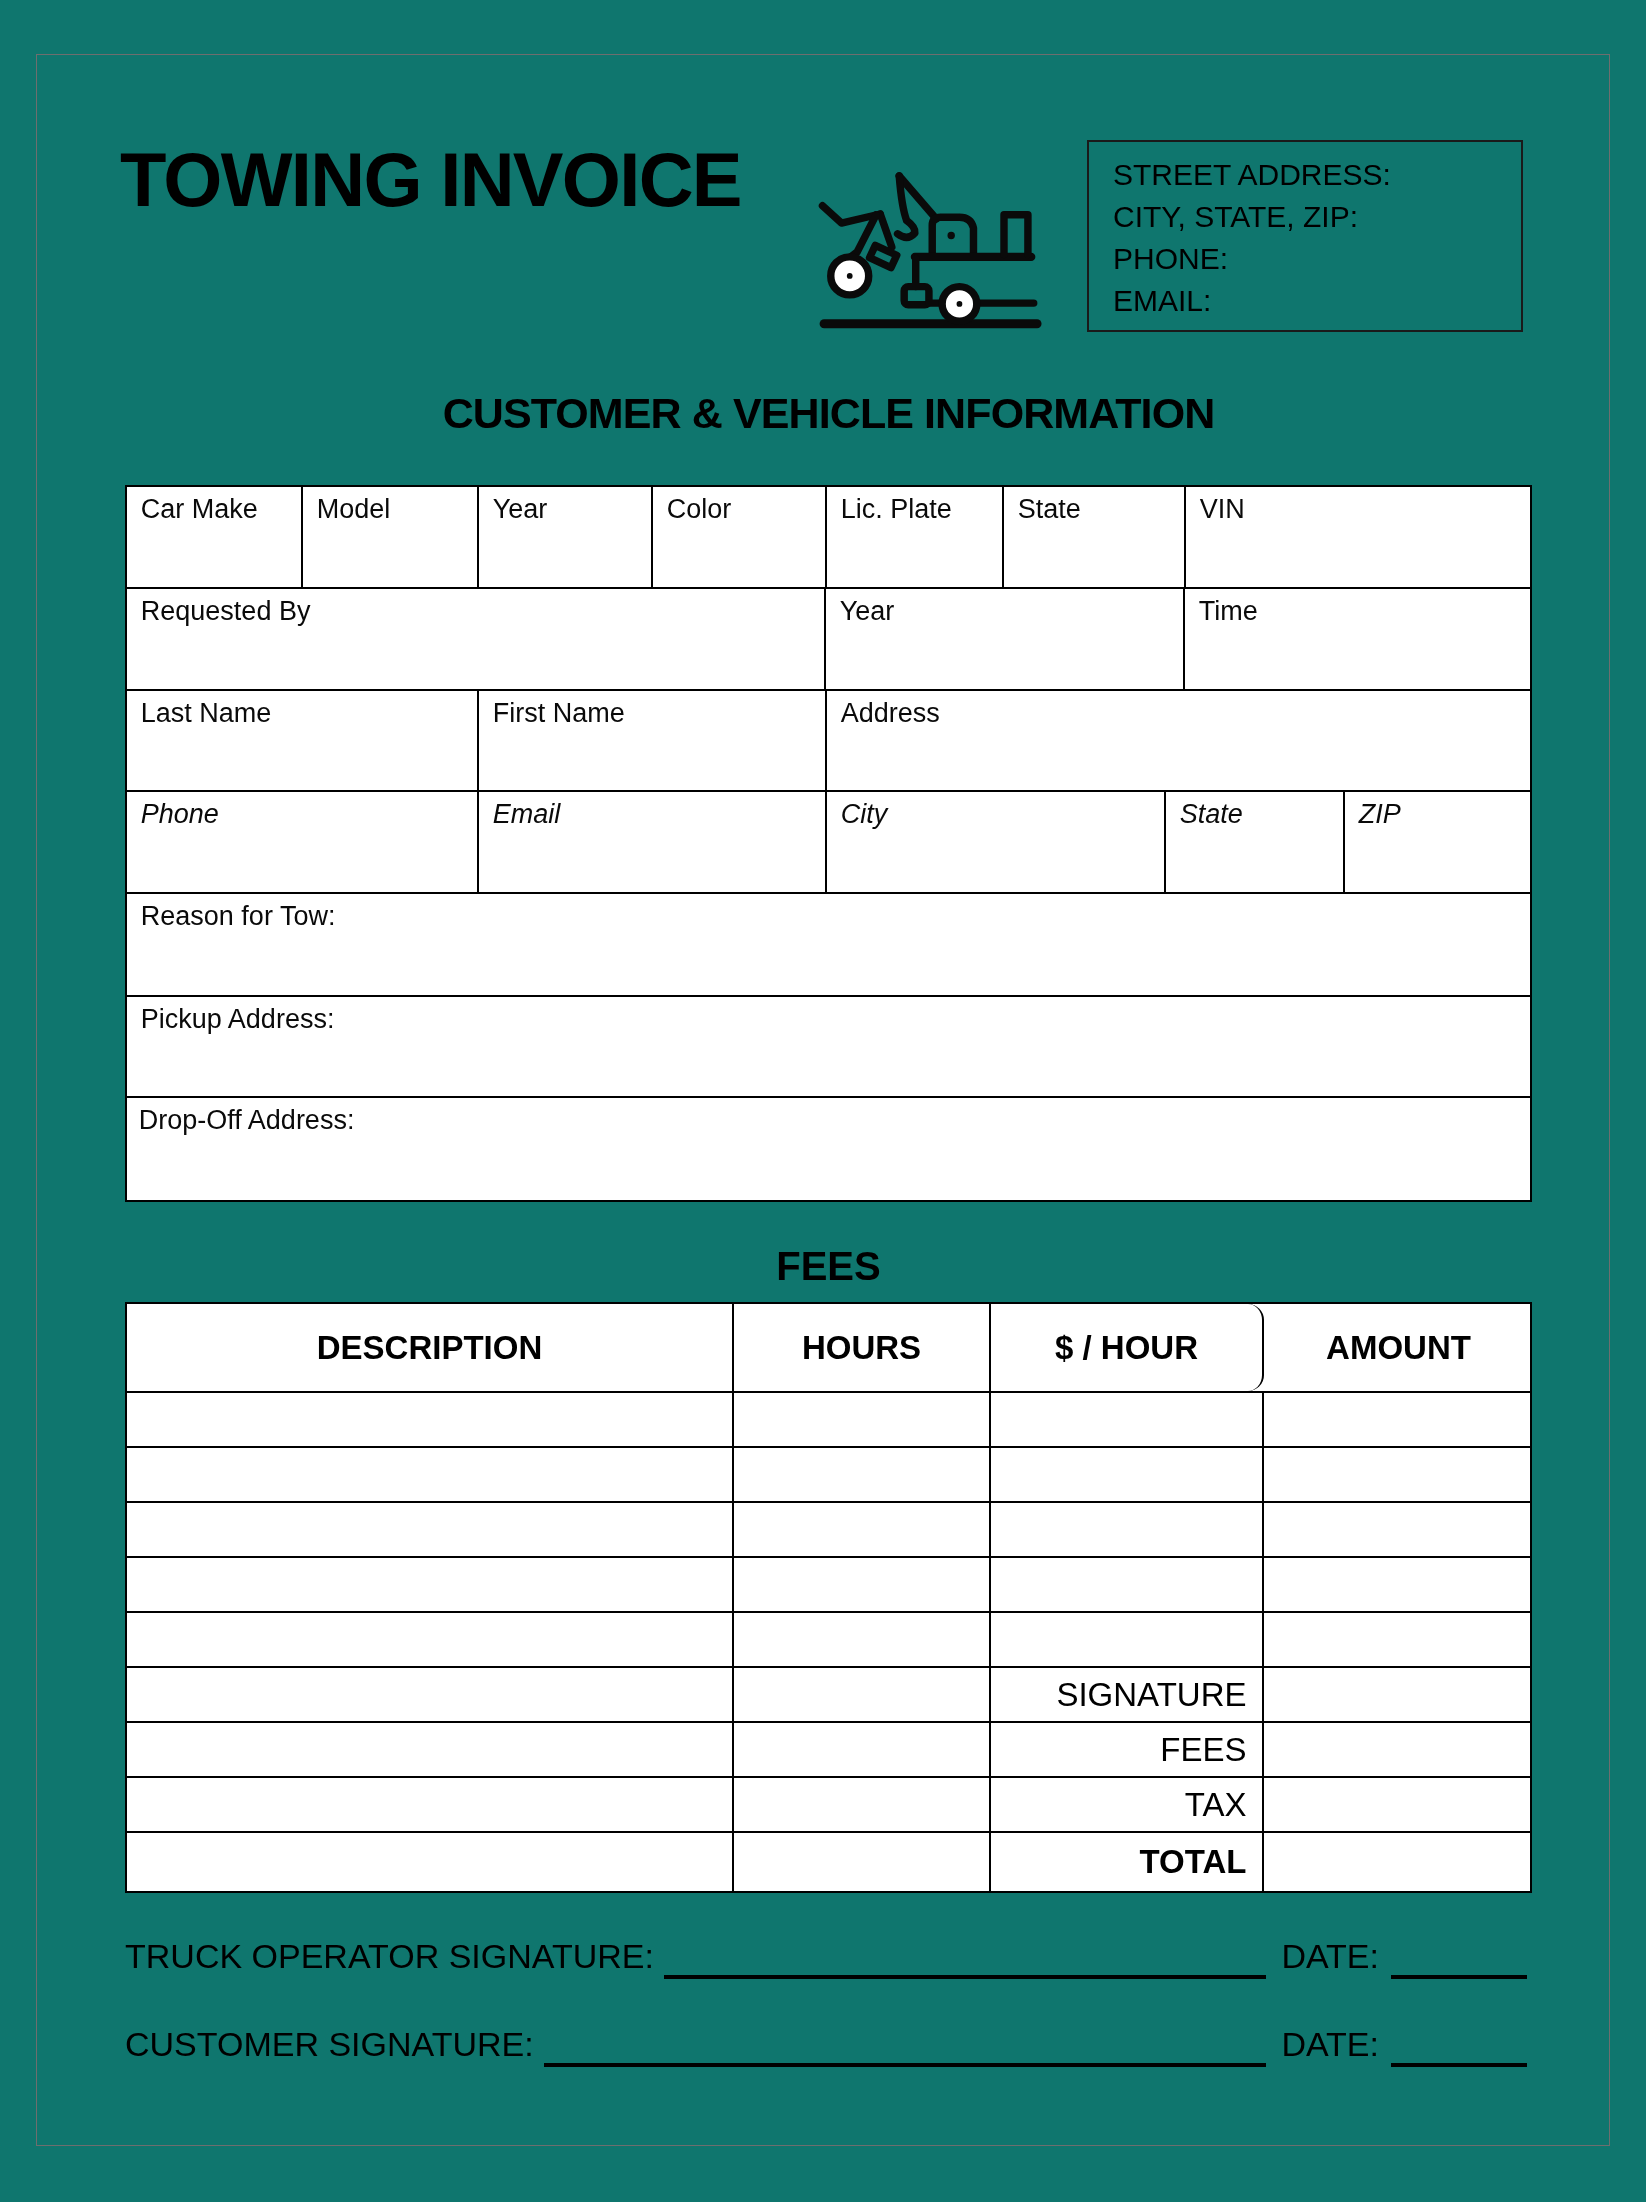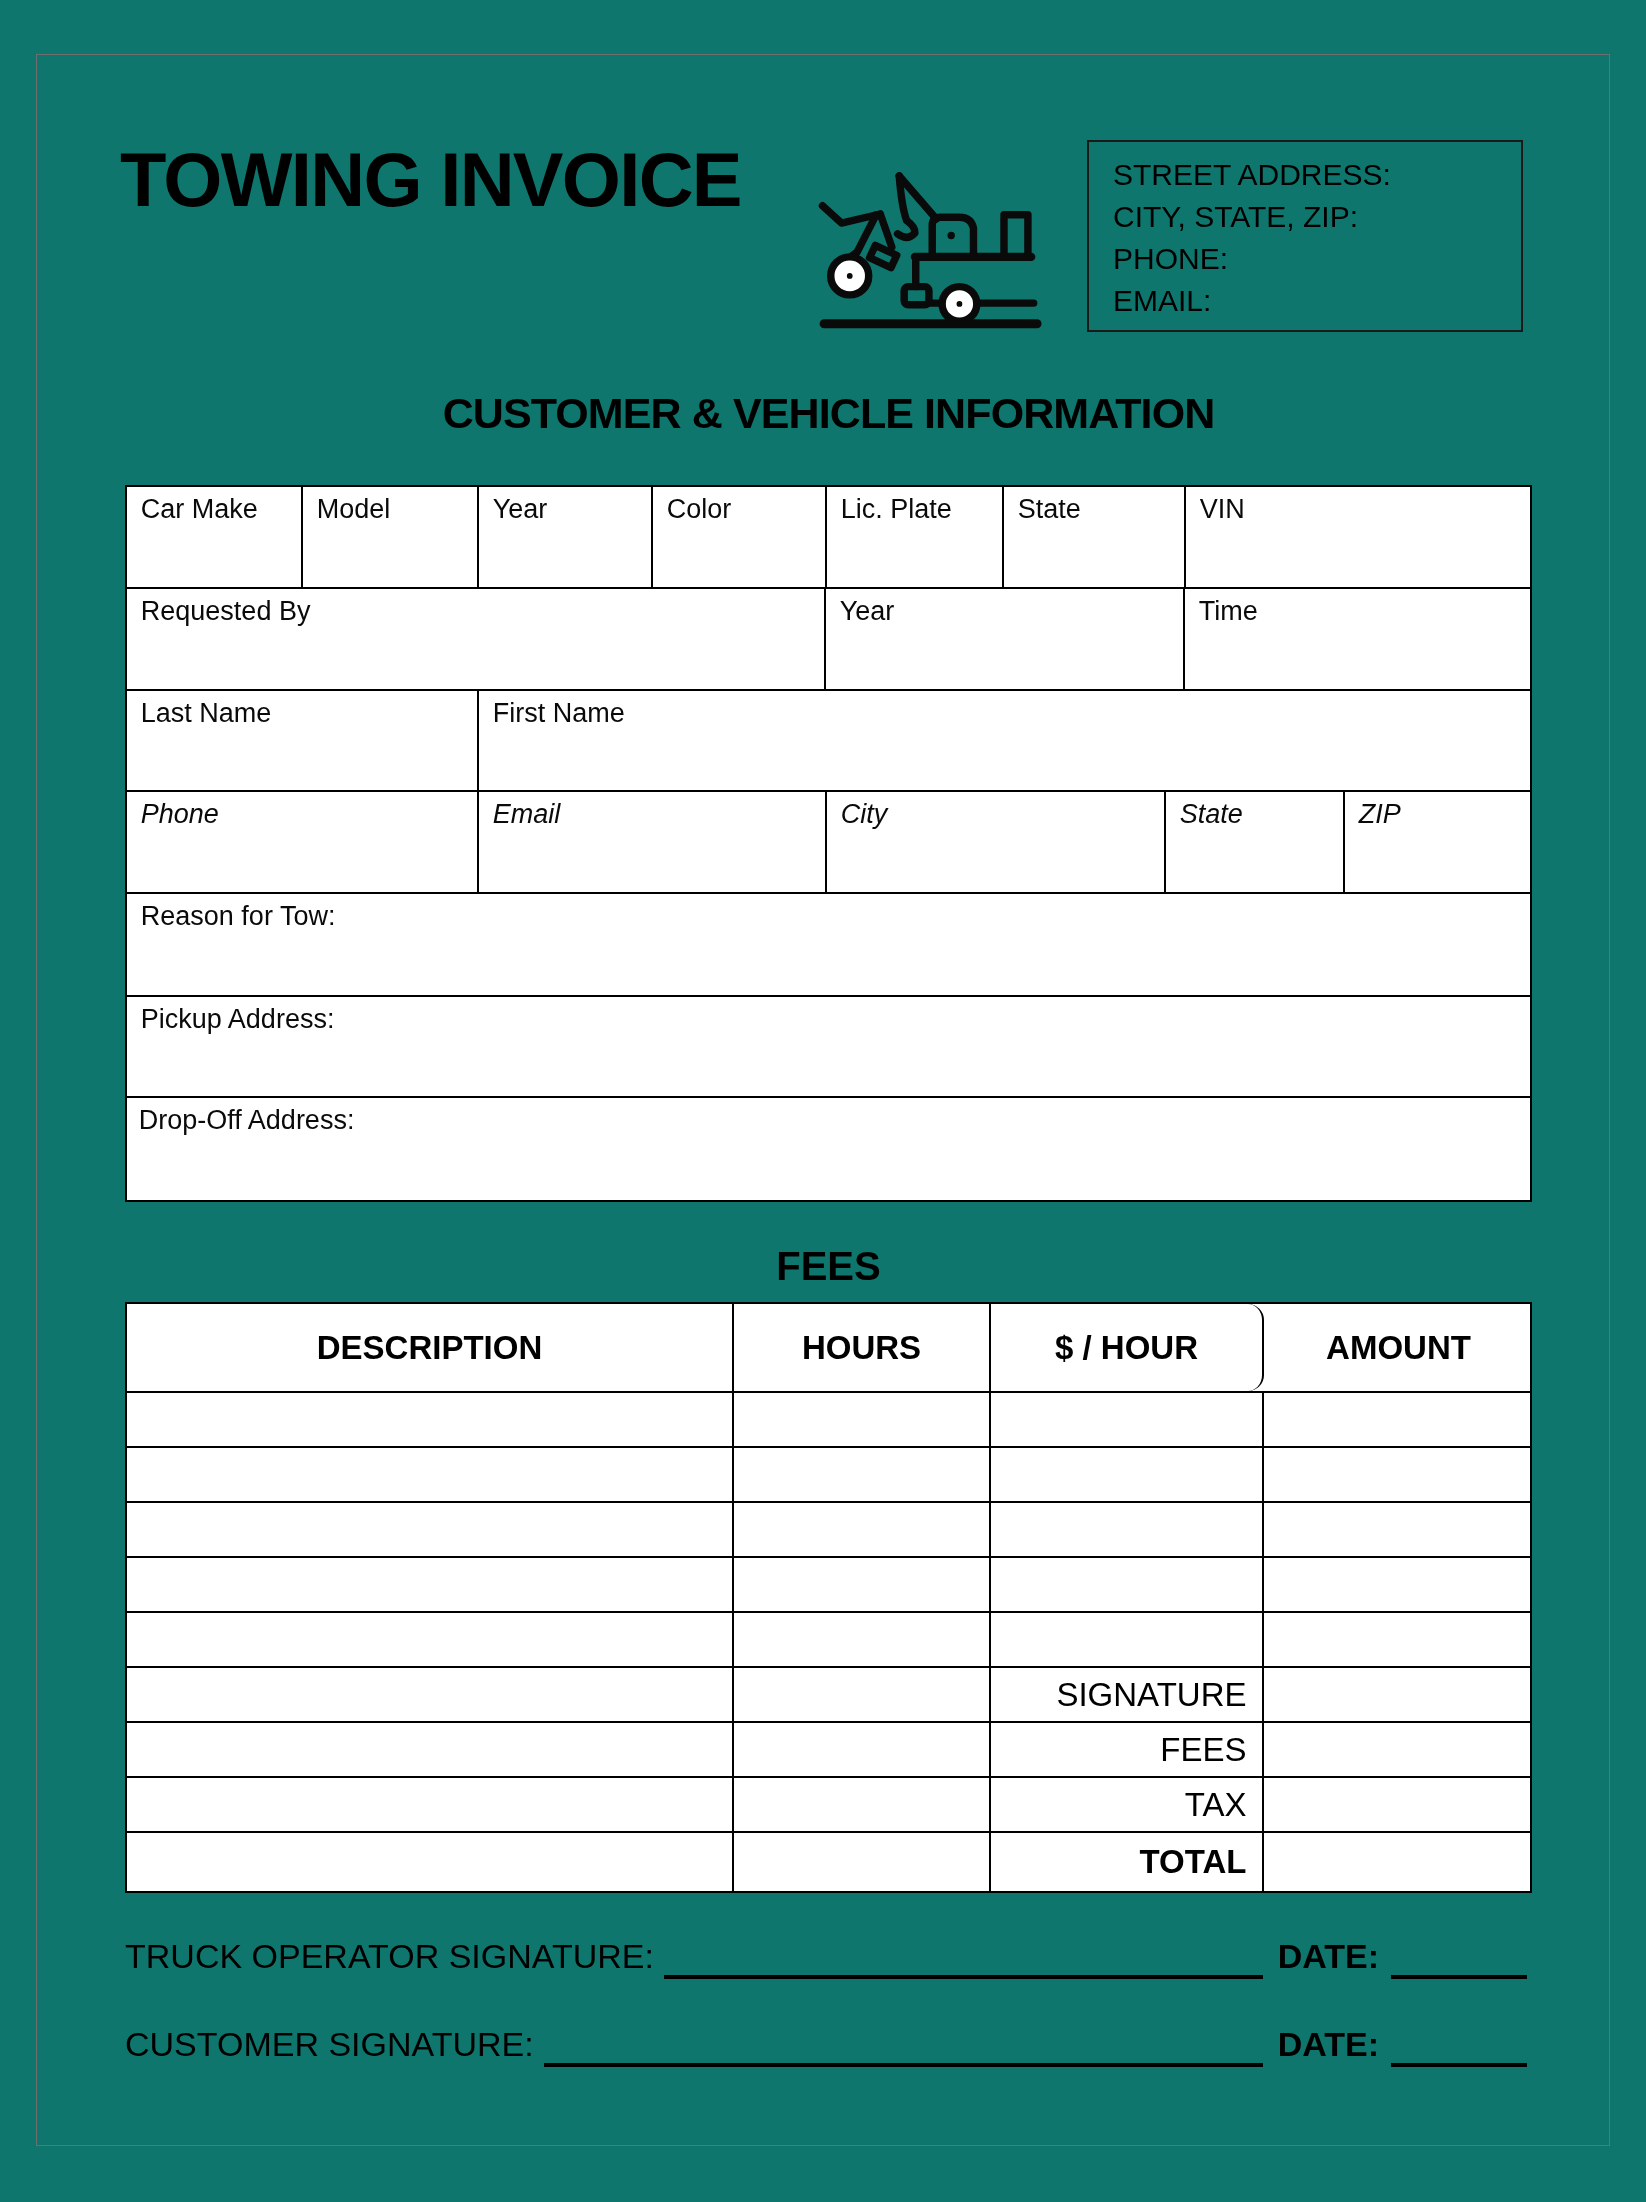--- a/index.html
+++ b/index.html
@@ -61,21 +61,21 @@
   .total-label-cell.bold{font-weight:bold;}
   .sig-row{
     position:absolute;left:125px;width:1402px;height:50px;
     display:flex;flex-direction:row;align-items:flex-end;
     font-size:34px;white-space:nowrap;
   }
   #sig-row-0{top:1929px;}
   #sig-row-1{top:2017px;}
   .sig-label{line-height:45px;}
   .sig-line{height:8.6px;border-bottom:4.3px solid #000;flex:1 1 auto;margin-left:10.3px;}
-  .date-label{margin-left:15px;line-height:45px;font-weight:bold;}
+  .date-label{margin-left:15px;line-height:45px;}
   .date-line{height:8.6px;border-bottom:4.3px solid #000;width:136px;margin-left:12px;flex:none;}
 </style>
 </head>
 <body>
 
 <div class="page">
 
   <div class="frame"></div>
 
   <div class="title">TOWING INVOICE</div>
@@ -156,20 +156,23 @@
           <span class="cell-label">Time</span>
         </div>
       </div>
       <div class="t-row" style="height: 101px;">
         <div class="t-cell" style="width: 352px;">
           <span class="cell-label">Last Name</span>
         </div>
         <div class="t-cell" style="width: 348px;">
           <span class="cell-label">First Name</span>
         </div>
+        <div class="t-cell" style="width: 707px;">
+          <span class="cell-label">Address</span>
+        </div>
       </div>
       <div class="t-row" style="height: 102px; font-style: italic;">
         <div class="t-cell" style="width: 352px;">
           <span class="cell-label">Phone</span>
         </div>
         <div class="t-cell" style="width: 348px;">
           <span class="cell-label">Email</span>
         </div>
         <div class="t-cell" style="width: 339px;">
           <span class="cell-label">City</span>

